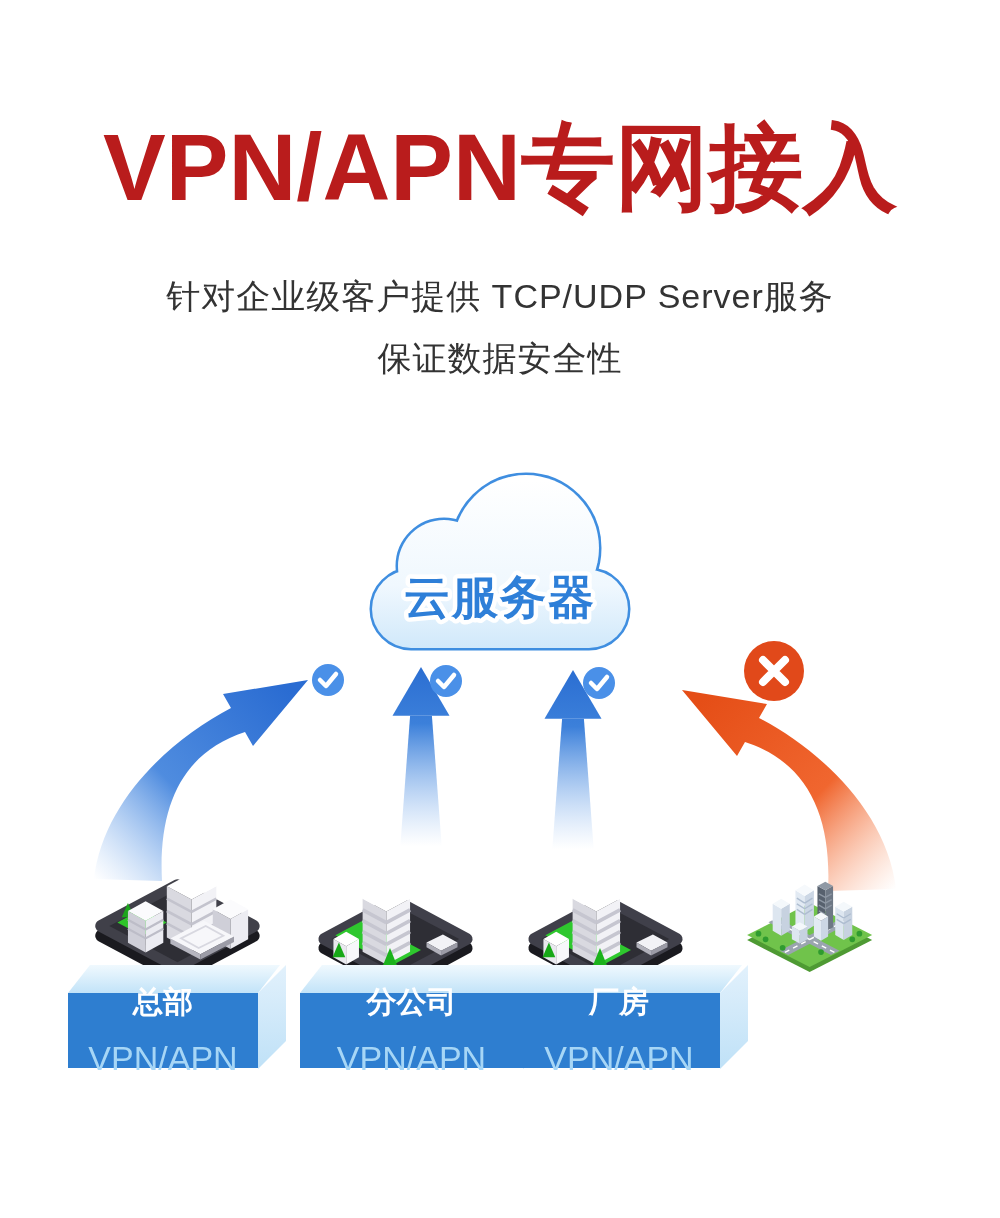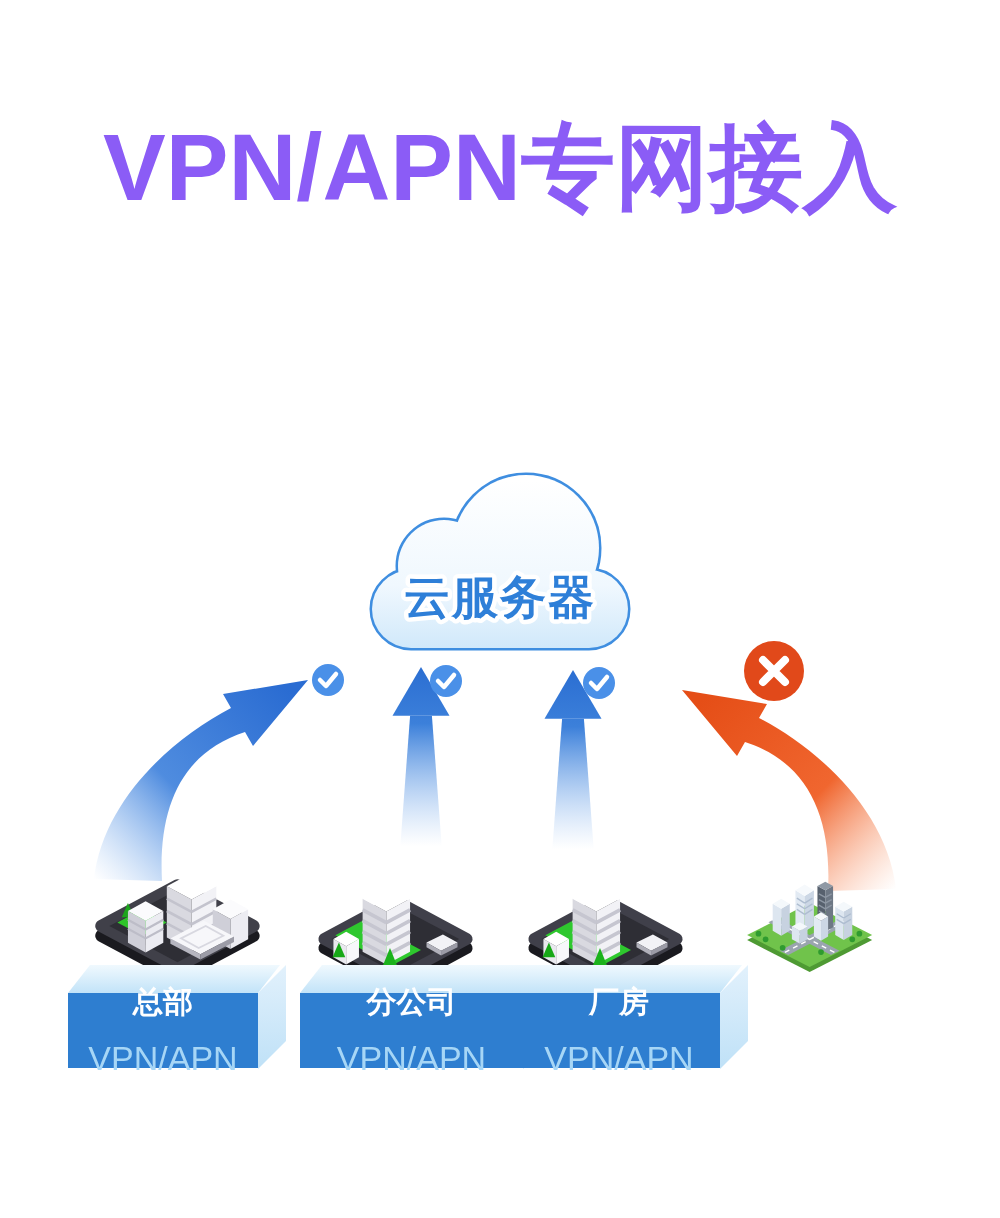--- a/index.html
+++ b/index.html
@@ -5,21 +5,21 @@
   html,body{margin:0;padding:0;background:#ffffff;}
   .stage{
     position:relative;width:1000px;height:1218px;margin:0 auto;
     background:#ffffff;overflow:hidden;
     font-family:"Liberation Sans","DejaVu Sans",sans-serif;
   }
   .abs{position:absolute;}
   
   .title{
     left:0;top:116px;width:100%;text-align:center;
-    font-size:94px;font-weight:700;color:#8b5cf6;letter-spacing:0px;line-height:1.1;
+    font-size:94px;font-weight:700;color:#b91c1c;letter-spacing:0px;line-height:1.1;
   }
   .subtitle{
     left:0;width:100%;text-align:center;color:#333333;
     font-size:34px;font-weight:400;letter-spacing:1px;
   }
   .subtitle.line1{top:274px;}
   .subtitle.line2{top:336px;}
   
   .node-card{top:993px;height:75px;}
   .node-front{
@@ -65,20 +65,22 @@
       </linearGradient>
       <linearGradient id="gaco" gradientUnits="userSpaceOnUse" x1="36" y1="239" x2="230" y2="50">
         <stop offset="0" stop-color="#faa882" stop-opacity="0"></stop>
         <stop offset="0.45" stop-color="#f0662f"></stop>
         <stop offset="1" stop-color="#e54e17"></stop>
       </linearGradient>
     </defs>
   </svg>
 
   <div class="abs title">VPN/APN专网接入</div>
+  <div class="abs subtitle line1">针对企业级客户提供 TCP/UDP Server服务</div>
+  <div class="abs subtitle line2">保证数据安全性</div>
 
   <svg class="abs" style="left:348px;top:460px" width="304" height="200" viewBox="0 0 304 200">
     <defs>
       <linearGradient id="gcl" gradientUnits="userSpaceOnUse" x1="0" y1="20" x2="0" y2="195">
         <stop offset="0" stop-color="#ffffff"></stop>
         <stop offset="0.6" stop-color="#f0f8fe"></stop>
         <stop offset="1" stop-color="#cde7fa"></stop>
       </linearGradient>
     </defs>
     <g fill="url(#gcl)" stroke="#3f8ee0" stroke-width="5">

